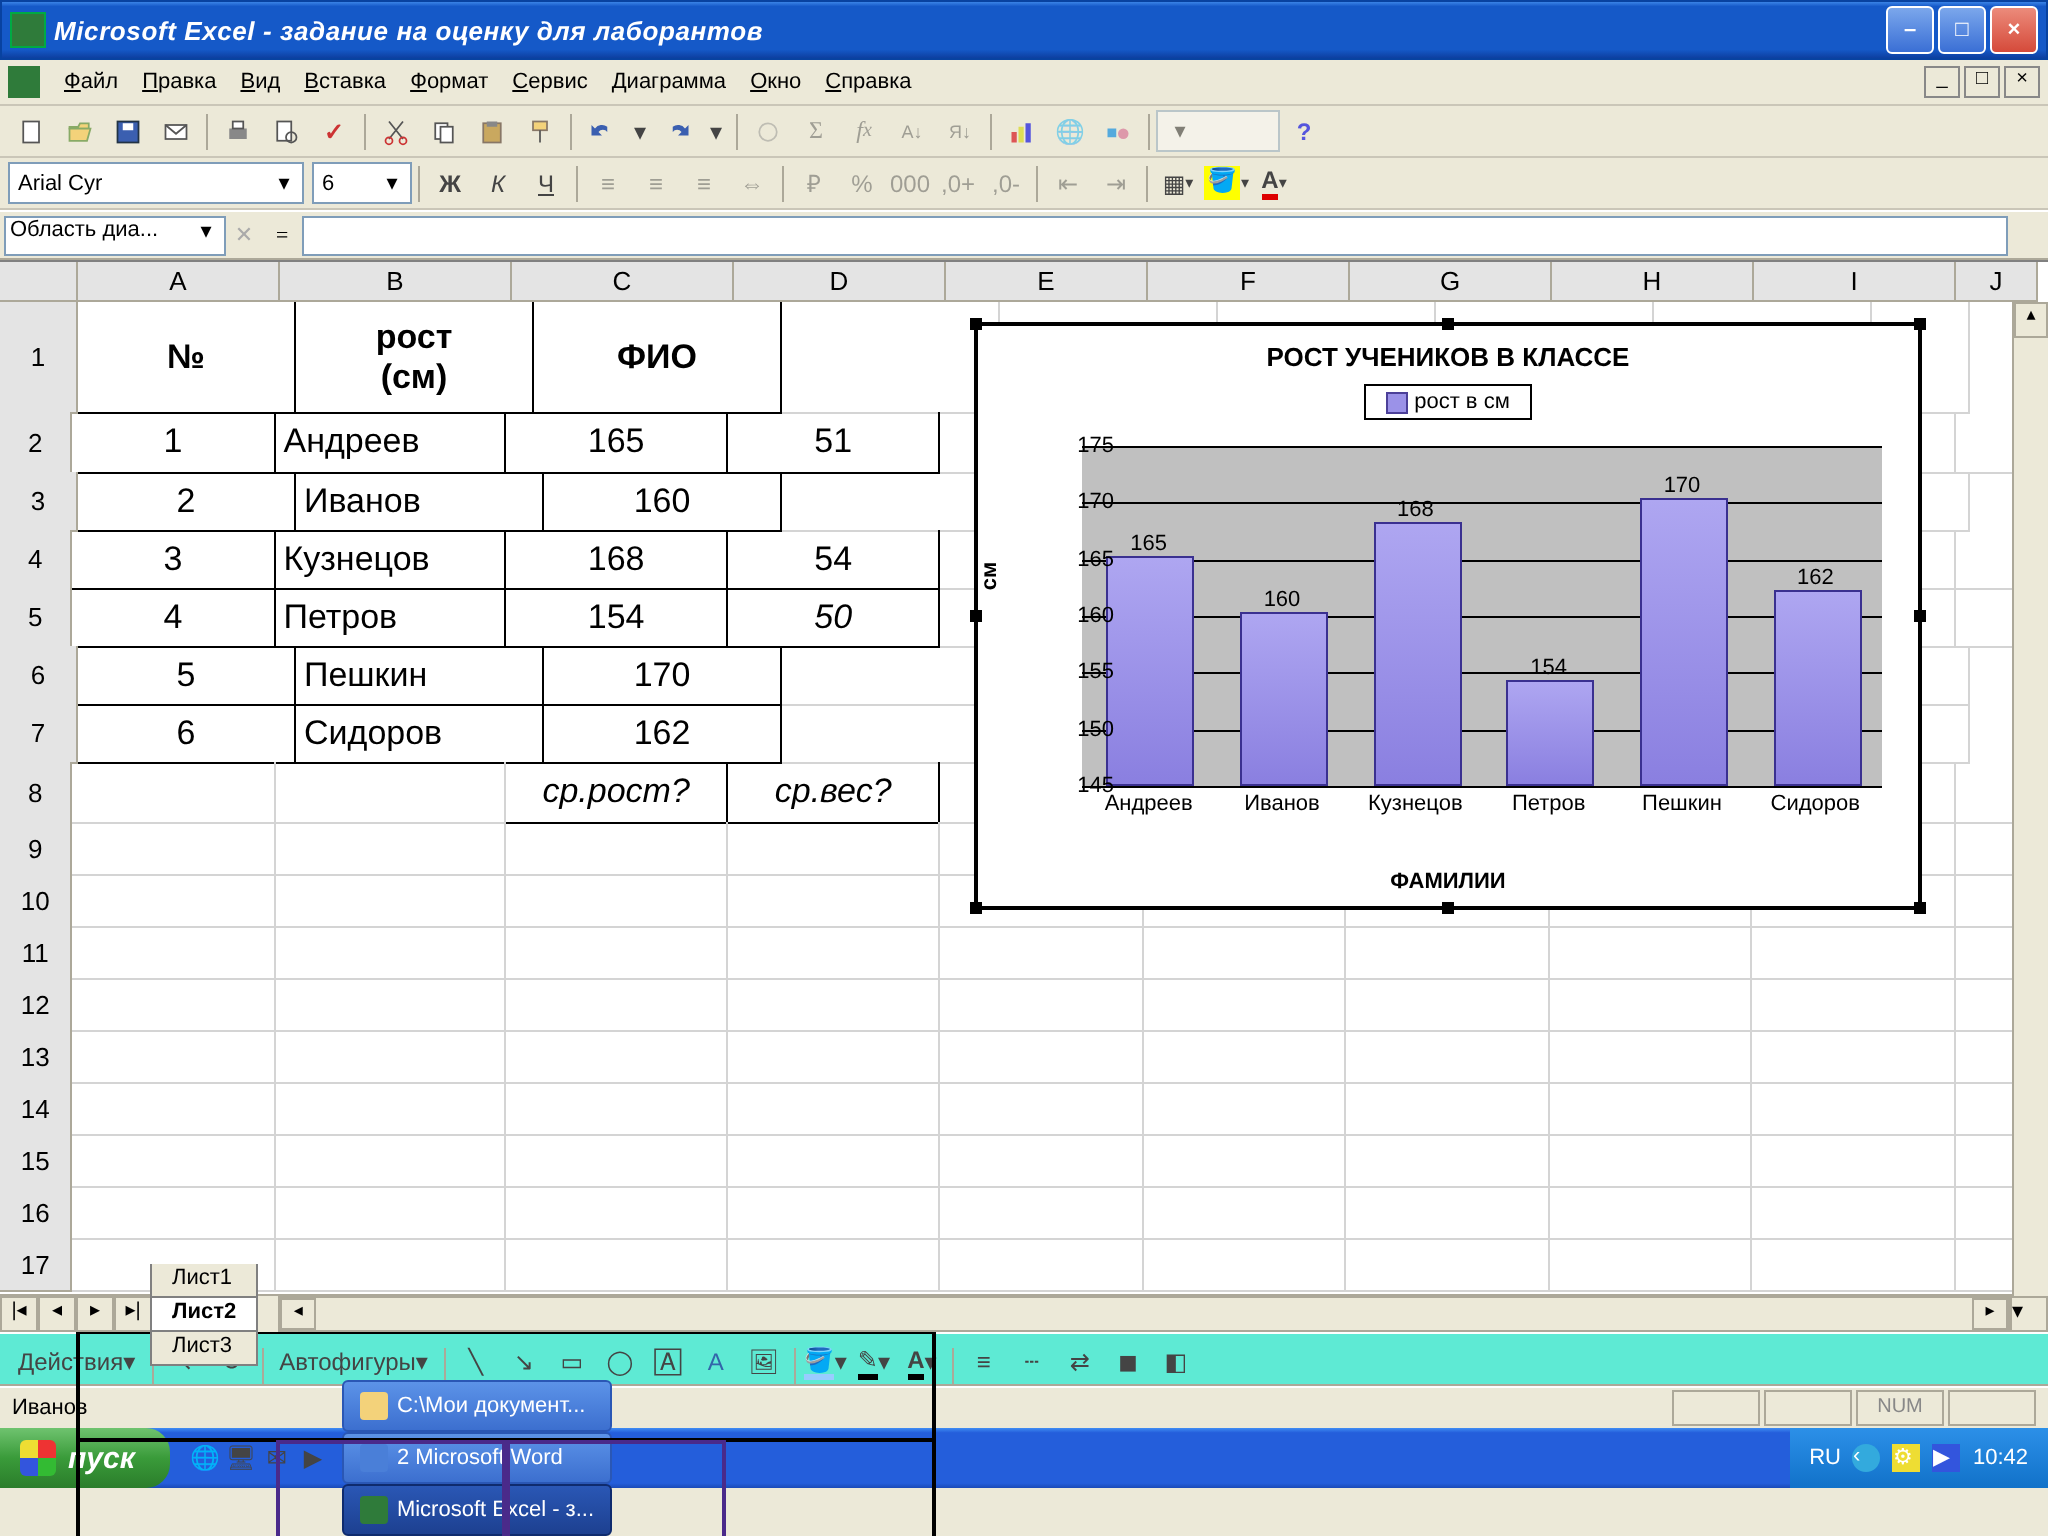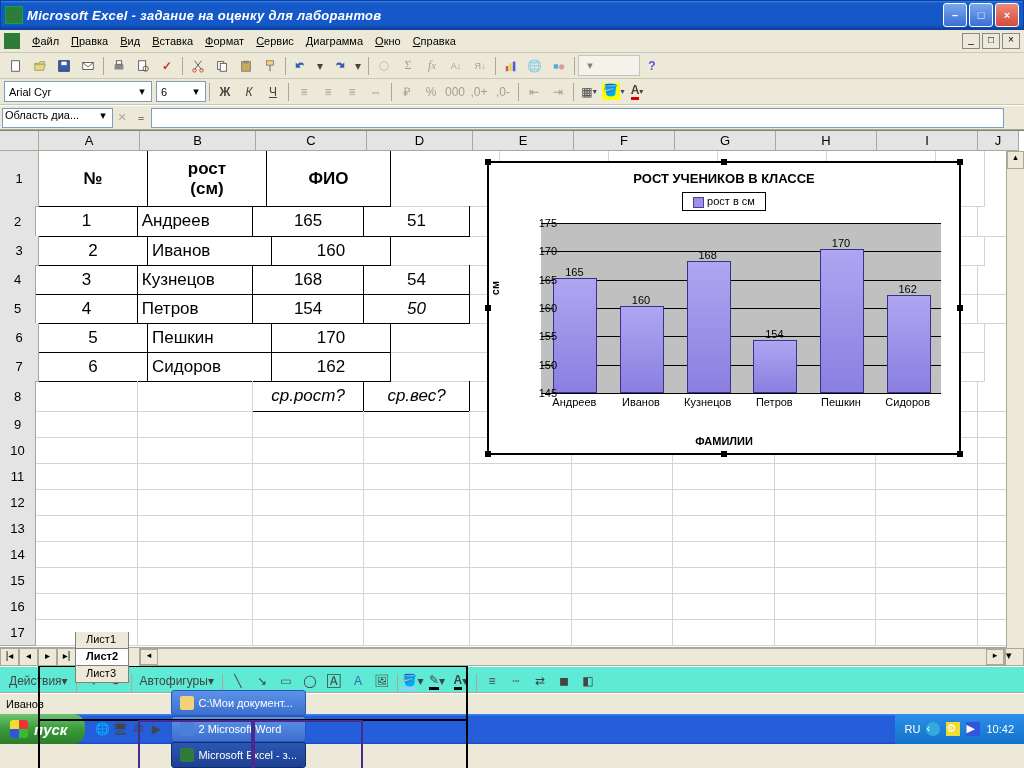--- a/index.html
+++ b/index.html
@@ -608,20 +608,26 @@
   <div class="tsep"></div>
   <div class="tbtn">≡</div>
   <div class="tbtn">┄</div>
   <div class="tbtn">⇄</div>
   <div class="tbtn">◼</div>
   <div class="tbtn">◧</div>
 </div>
 
 <div id="statusbar">
   <span>Иванов</span>
+  <div class="panes" id="statuspanes">
+      <div></div>
+      <div></div>
+      <div>NUM</div>
+      <div></div>
+    </div>
 </div>
 
 <div id="taskbar">
   <div id="startbtn">
     <span style="width:18px;height:18px;border-radius:3px;background:conic-gradient(#e33 0 25%,#3b3 0 50%,#35d 0 75%,#ed3 0);margin-right:6px;"></span>
     <span>пуск</span>
   </div>
   <div style="width:8px;"></div>
   <div class="tbtn" style="width:16px;">🌐</div>
   <div class="tbtn" style="width:16px;">🖥</div>

